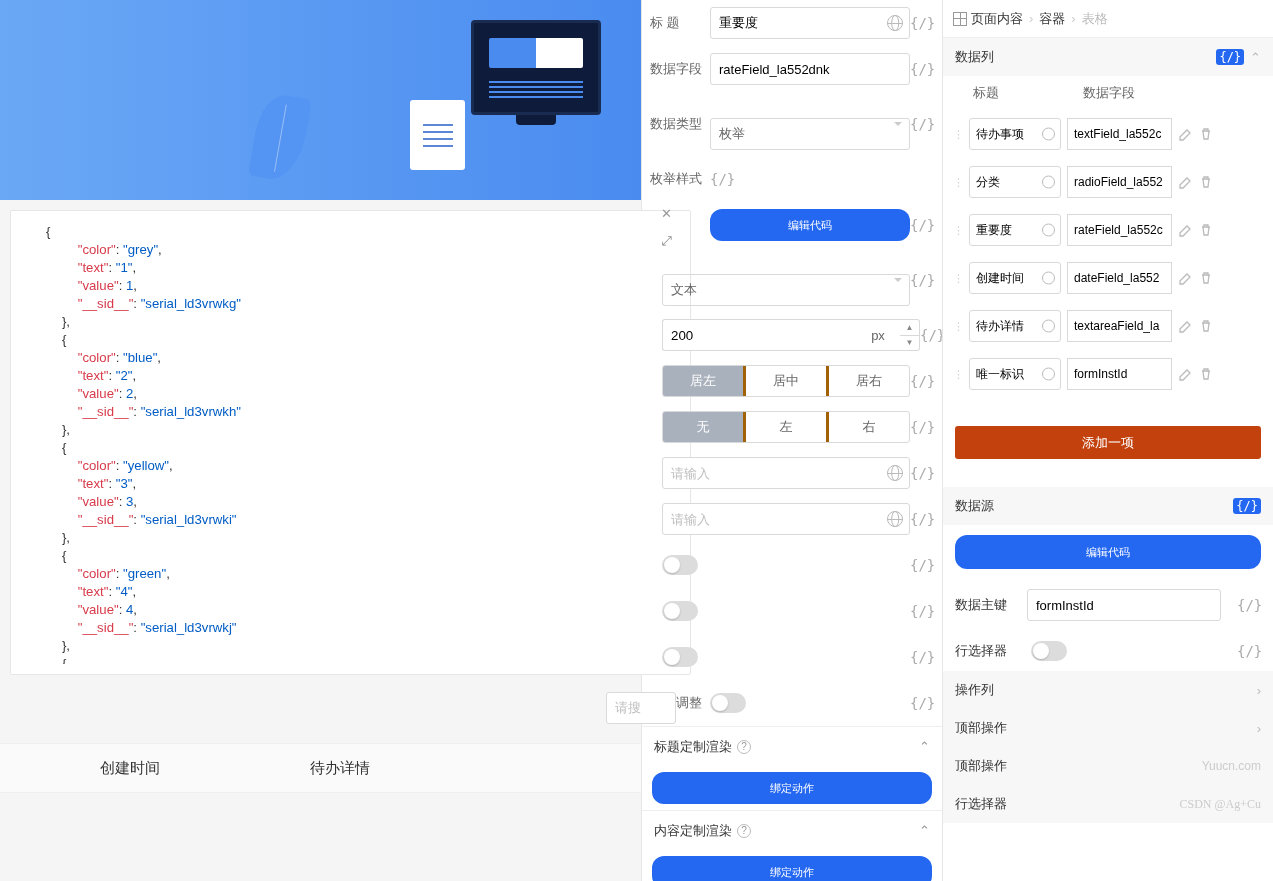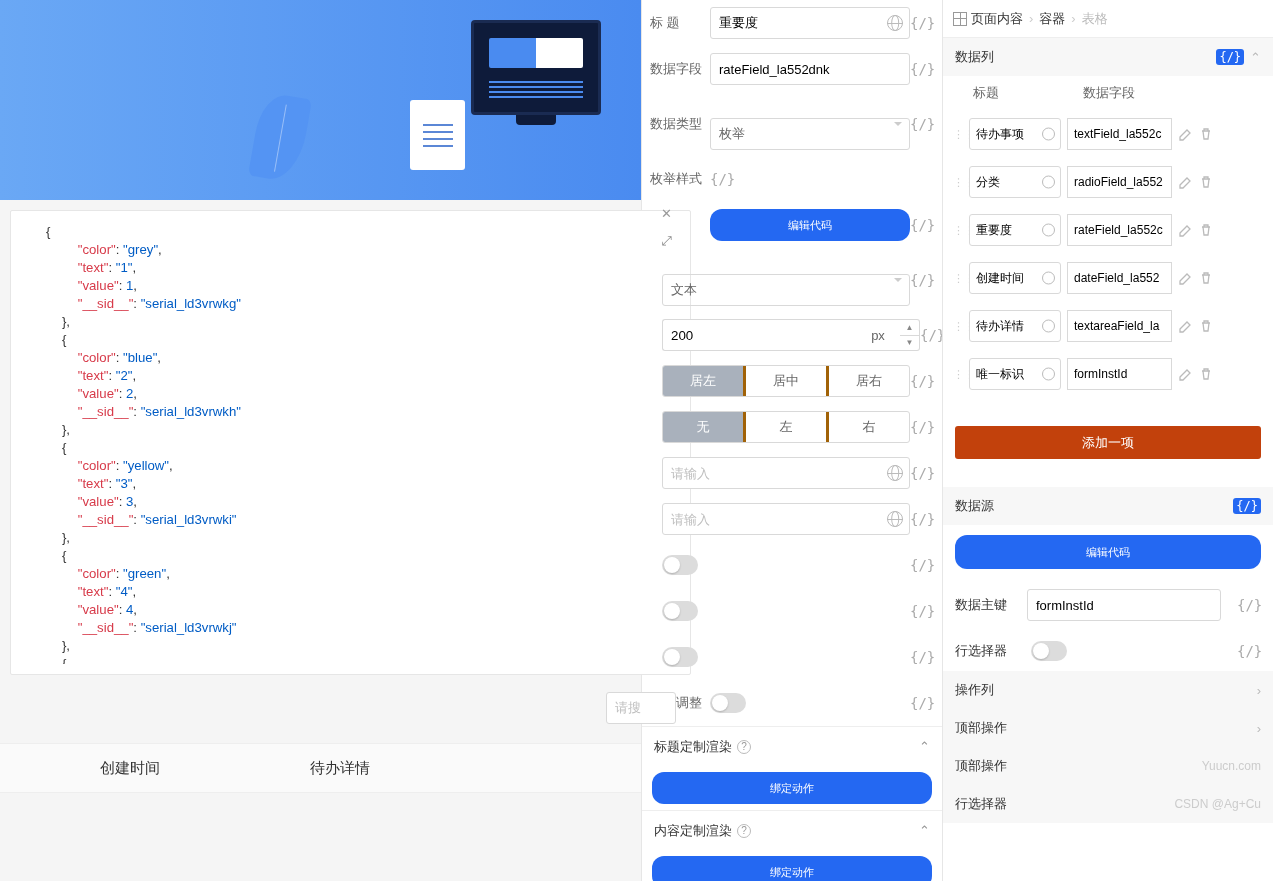--- a/index.html
+++ b/index.html
@@ -72,21 +72,21 @@
     .title-wrap .mini-globe{position:absolute;right:6px;top:50%;transform:translateY(-50%);width:13px;height:13px;border:1px solid #bbb;border-radius:50%;}
     .field-input{width:105px;height:32px;border:1px solid #d9d9d9;border-radius:0;padding:0 6px;font-size:12px;}
     .row-actions{display:flex;gap:4px;color:#bbb;}
     .icon-btn{width:16px;height:16px;cursor:pointer;}
     .add-btn{margin:28px 12px;height:33px;background:#c2410c;color:#fff;border:none;border-radius:3px;font-size:13px;cursor:pointer;width:calc(100% - 24px);}
     .pk-row{display:flex;align-items:center;padding:10px 12px;gap:16px;justify-content:center;}
     .pk-row .lbl{width:60px;font-size:13px;color:#333;}
     .pk-row input{flex:1;height:32px;border:1px solid #d9d9d9;border-radius:3px;padding:0 8px;font-size:13px;}
     .watermark{position:absolute;right:18px;color:#ccc;font-size:12px;}
     .watermark.wm1{bottom:48px;}
-    .watermark.wm2{bottom:13px;}
+    .watermark.wm2{bottom:13px;font-family:Liberation Serif, serif;}
     svg{display:block;}
   </style>
 </head>
 <body>
 
 <div class="app">
 
   <div class="main-area">
     <div class="hero">
       <div class="hero-leaf"></div>

